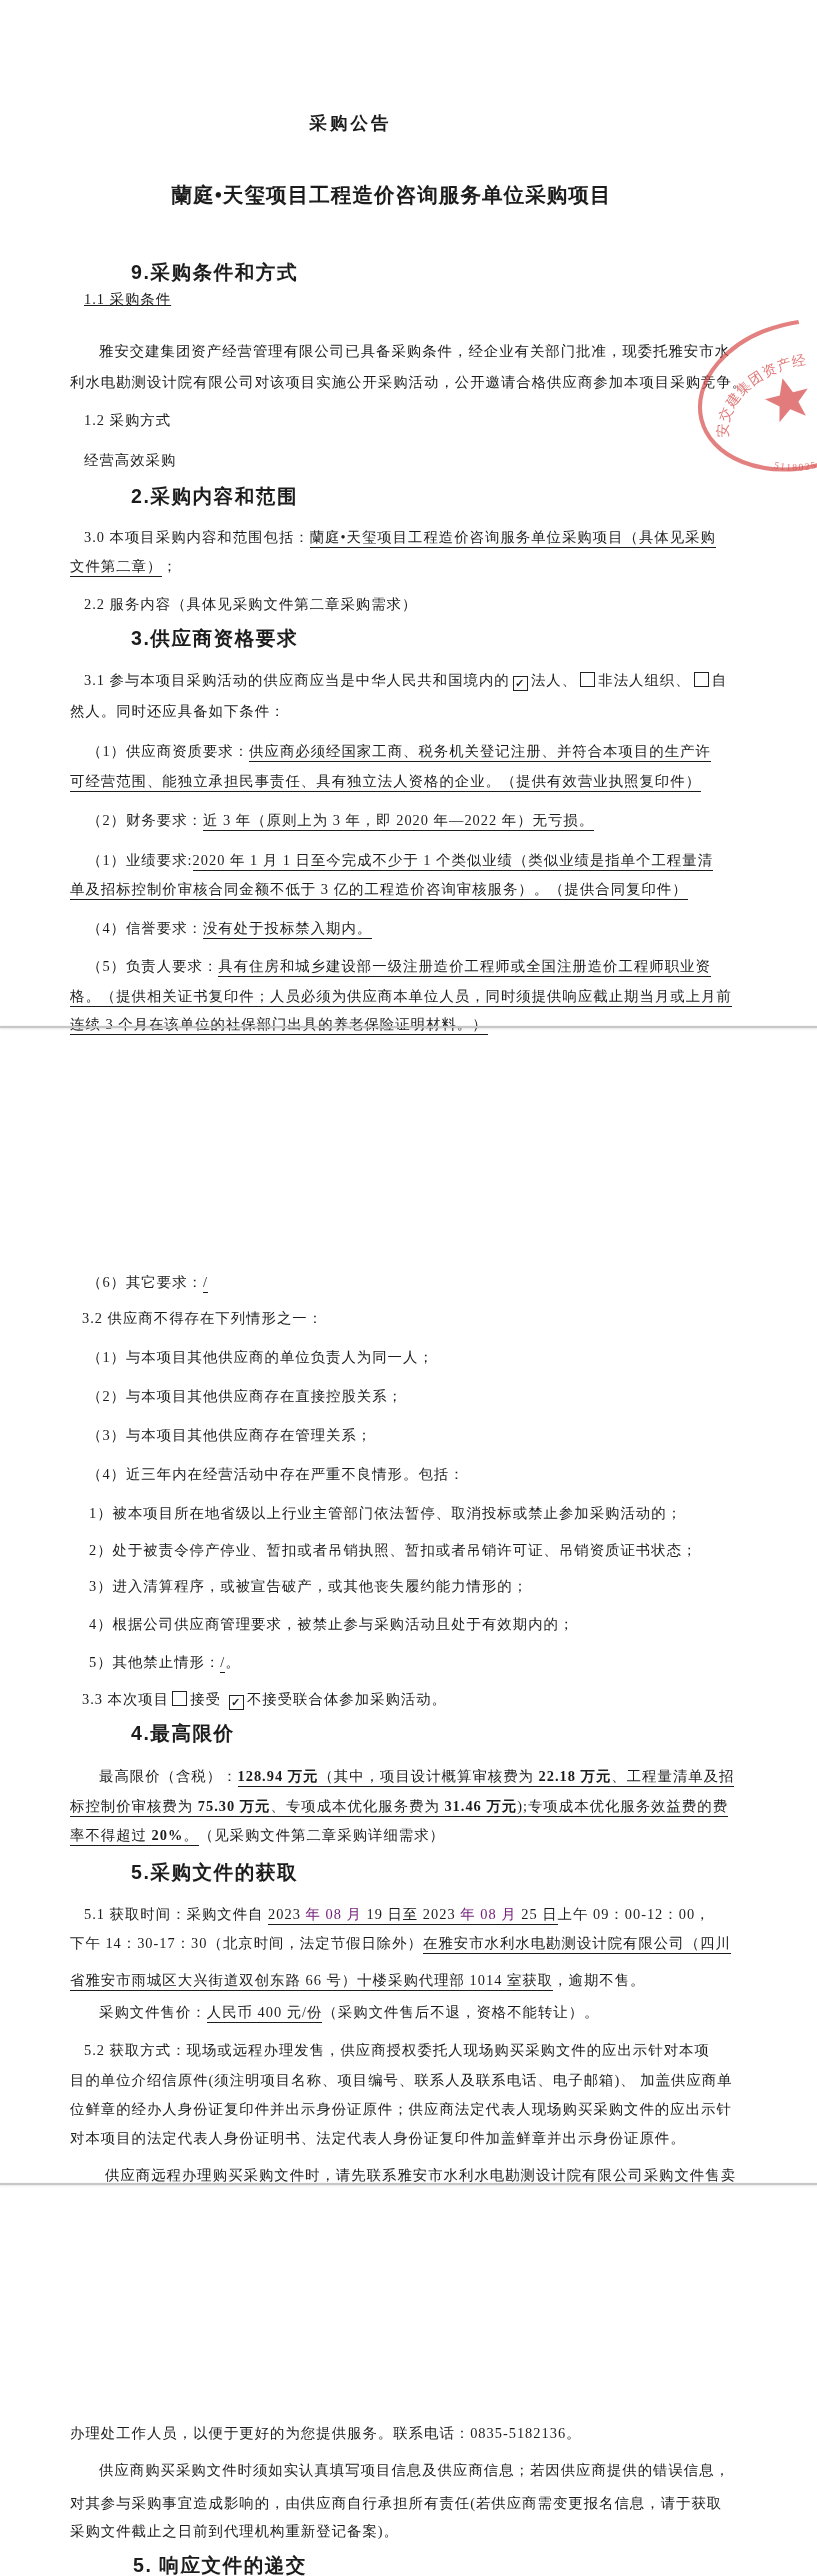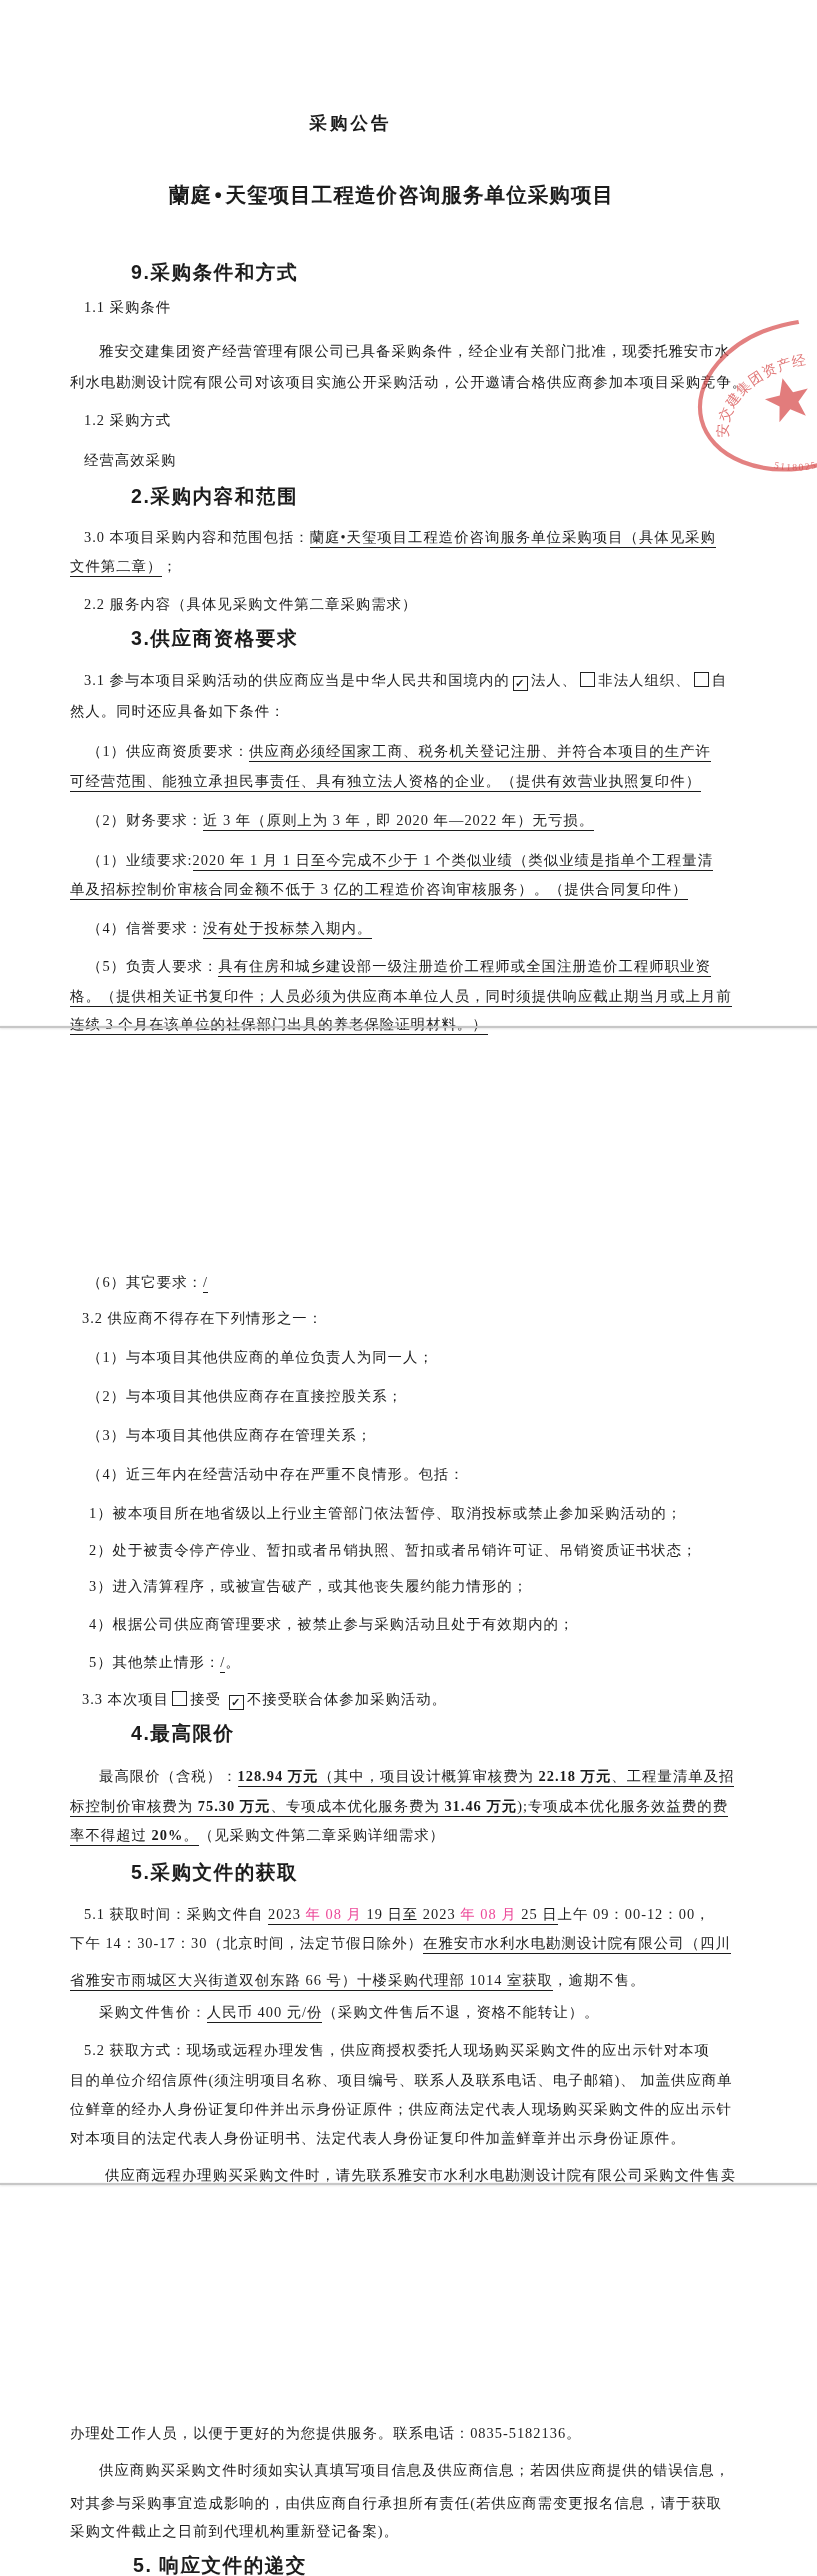--- a/index.html
+++ b/index.html
@@ -21,30 +21,30 @@
   }
   .t1{
     position:absolute;
     left:0;width:701px;text-align:center;
     font-family:"Liberation Sans","DejaVu Sans",sans-serif;
     font-weight:bold;font-size:17.5px;letter-spacing:3.1px;
   }
   .t2{
     position:absolute;
     left:0;width:783px;text-align:center;
-    font-family:Liberation Mono, monospace;
+    font-family:Liberation Serif, serif;
     font-weight:bold;font-size:20.6px;letter-spacing:1px;
   }
   .hd{
     font-family:"Liberation Sans","DejaVu Sans",sans-serif;
     font-weight:bold;font-size:19.6px;letter-spacing:1.5px;
   }
   .u{border-bottom:1px solid #1c1c1c;padding-bottom:1.5px;}
   .b{font-weight:bold;}
-  .dim{color:#ec4899;}
+  .dim{color:#701a75;}
   .cb{
     display:inline-block;width:13px;height:13px;
     border:1px solid #222;margin:0 3.1px;vertical-align:-2.1px;
     text-align:center;line-height:12.4px;font-size:11.3px;font-weight:bold;
   }
   .pgline{
     position:absolute;left:0;width:818px;height:2.1px;
     background:#c7c7c7;
     box-shadow:0 1px 2.1px rgba(0,0,0,0.10), 0 -0.5px 1px rgba(0,0,0,0.05);
   }
@@ -53,21 +53,21 @@
 </style>
 </head>
 <body>
 
 <div class="page">
 
   <div class="t1" style="top:111px;">采购公告</div>
   <div class="t2" style="top:181px;">蘭庭•天玺项目工程造价咨询服务单位采购项目</div>
 
   <div class="ln hd" style="top:260px;left:131px;">9.采购条件和方式</div>
-  <div class="ln" style="top:298px;left:84px;">1.1 采购条件</div>
+  <div class="ln" style="top:290px;left:84px;text-decoration:underline;">1.1 采购条件</div>
   <div class="ln" style="top:342px;left:99px;">雅安交建集团资产经营管理有限公司已具备采购条件，经企业有关部门批准，现委托雅安市水</div>
   <div class="ln" style="top:373px;left:70px;">利水电勘测设计院有限公司对该项目实施公开采购活动，公开邀请合格供应商参加本项目采购竞争。</div>
   <div class="ln" style="top:411px;left:84px;">1.2 采购方式</div>
   <div class="ln" style="top:451px;left:84px;">经营高效采购</div>
 
   <div class="ln hd" style="top:484px;left:131px;">2.采购内容和范围</div>
   <div class="ln" style="top:528px;left:84px;">
     <span>3.0 本项目采购内容和范围包括：</span><span class="u">蘭庭•天玺项目工程造价咨询服务单位采购项目（具体见采购</span>
   </div>
   <div class="ln" style="top:557px;left:70px;">

